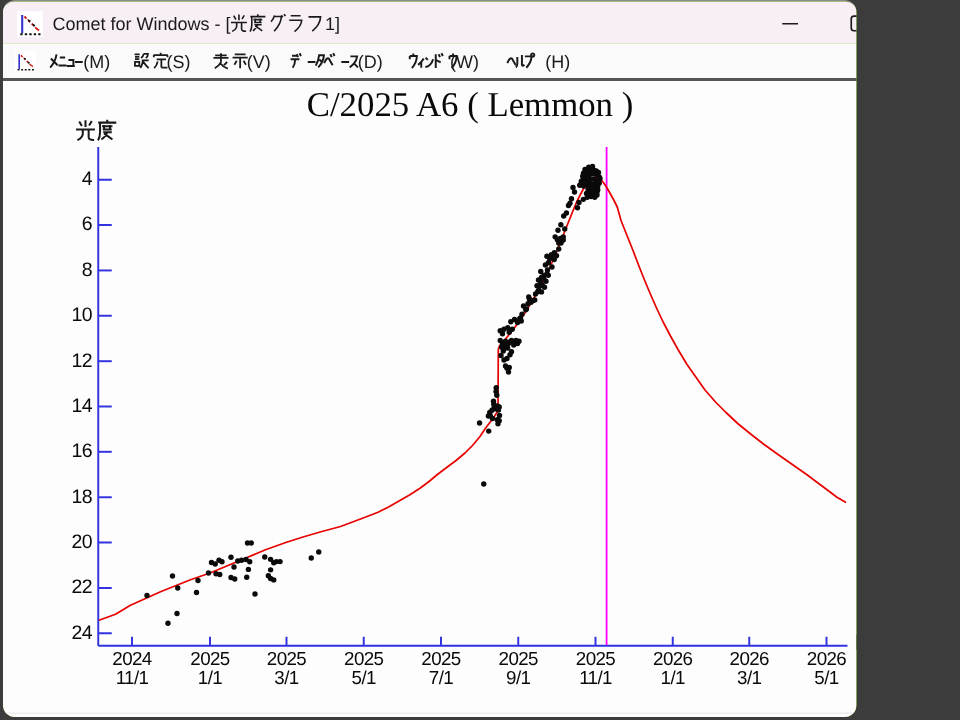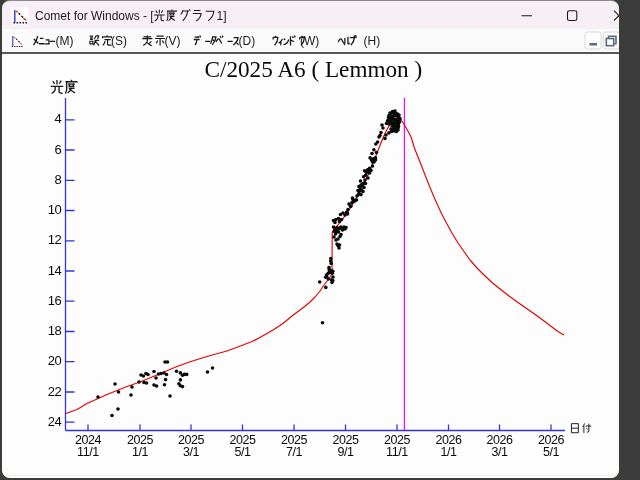--- a/index.html
+++ b/index.html
@@ -1,15 +1,15 @@
 <!DOCTYPE html>
 <html><head><meta charset="utf-8"><style>
 html,body{margin:0;padding:0;width:640px;height:480px;background:#3c3c3c;overflow:hidden}
 #win{position:absolute;left:0;top:0;width:640px;height:480px;}
-#frame{position:absolute;left:1.5px;top:0;width:617px;height:478px;border-radius:8px;background:#84cc16;overflow:hidden;border-top:1px solid #8a8a8a;box-sizing:border-box}
+#frame{position:absolute;left:1.5px;top:0;width:569px;height:478px;border-radius:8px;background:#84cc16;overflow:hidden;border-top:1px solid #8a8a8a;box-sizing:border-box}
 #tbar{position:absolute;left:0;top:0;width:100%;height:28px;background:#f7eef6}
 #mbar{position:absolute;left:0;top:28px;width:100%;height:23px;background:#fafafa}
 #msep{position:absolute;left:0;top:51px;width:100%;height:2px;background:#565656}
 #client{position:absolute;left:0;top:53px;width:100%;height:425px;background:#fdfdfd}
 #bline{position:absolute;left:0;top:474px;width:100%;height:1px;background:#ececec}
 svg{position:absolute;left:0;top:0}
 text{font-family:"Liberation Sans",sans-serif}
 .ser{font-family:"Liberation Serif",serif}
 </style></head><body>
 <div id="win">

